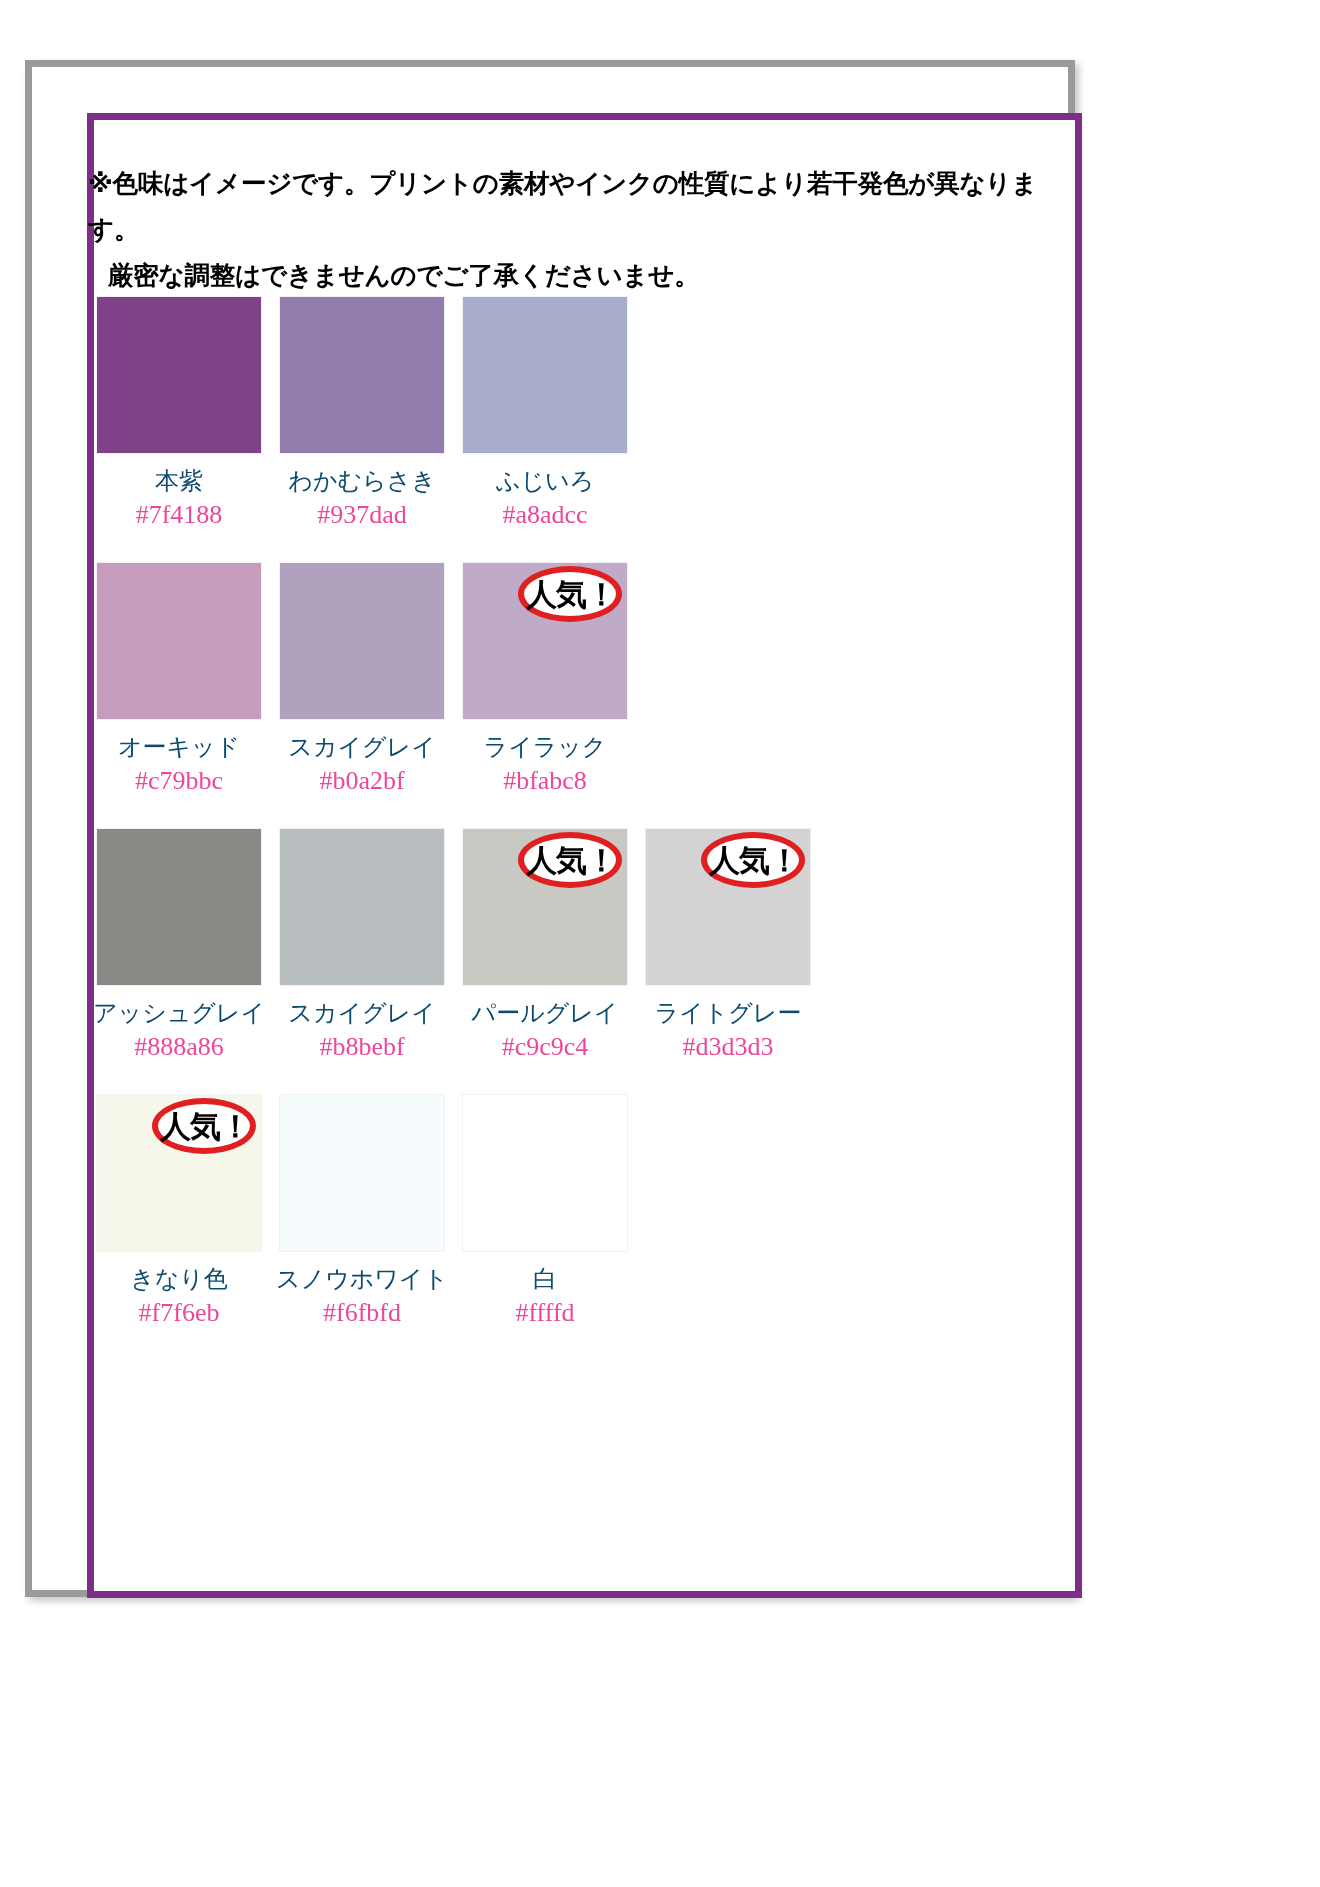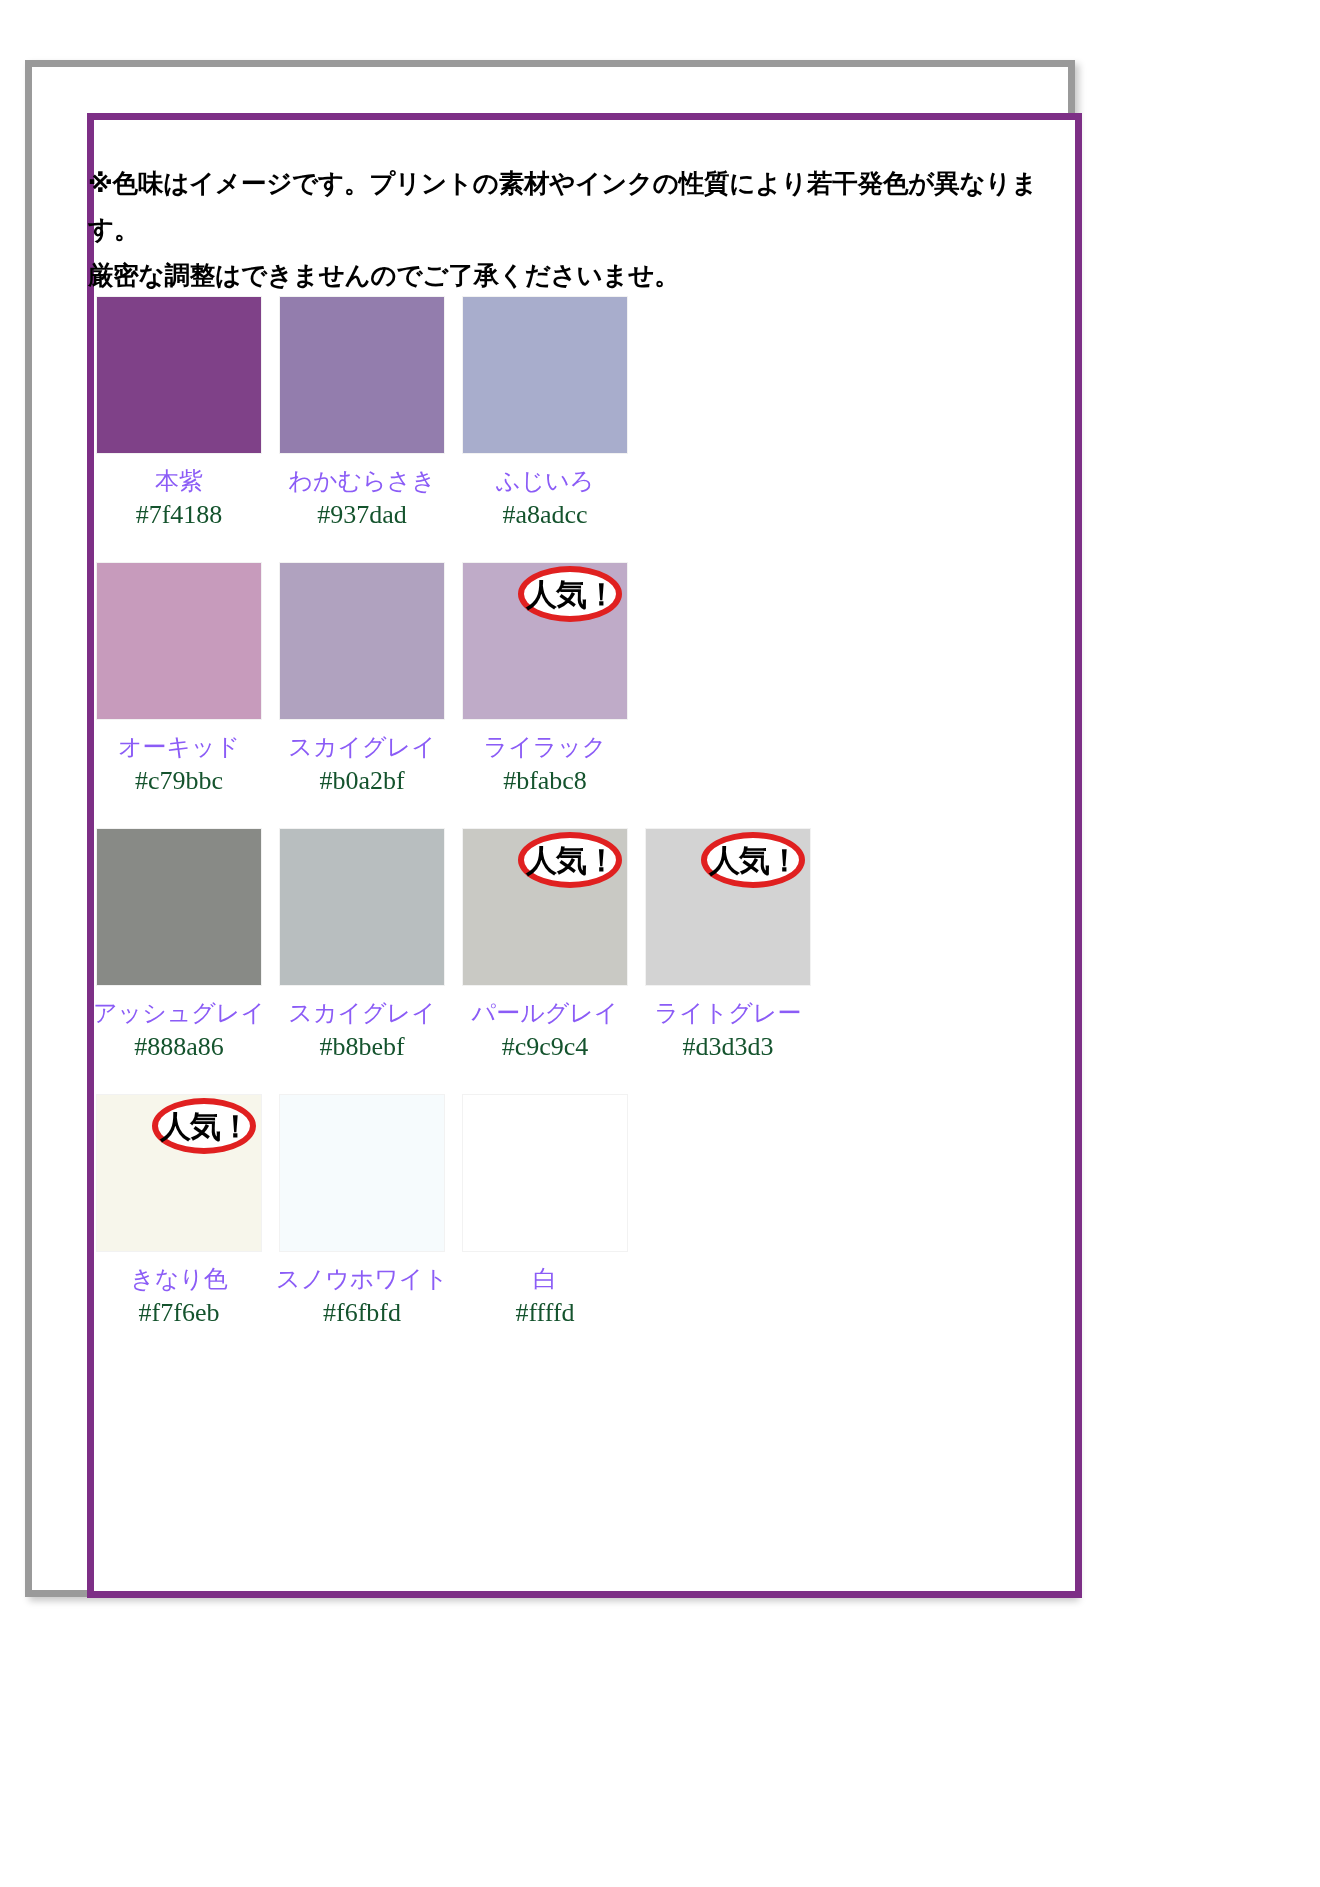--- a/index.html
+++ b/index.html
@@ -51,20 +51,21 @@
     top: 116px;
     width: 950px;
     font-family: "DejaVu Sans", "Liberation Sans", sans-serif;
     font-weight: bold;
     font-size: 25.5px;
     line-height: 46px;
     color: #000000;
     letter-spacing: -0.2px;
   }
   .notice-line-2 {
+    padding-left: 20px;
   }
 
   
   .grid {
     position: absolute;
     left: 96px;
     top: 252px;
     width: 920px;
   }
   .grid-row {
@@ -129,30 +130,30 @@
     letter-spacing: -1px;
     padding-left: 2px;
   }
 
   
   .label-name {
     margin-top: 12px;
     font-family: "DejaVu Serif", "Liberation Serif", serif;
     font-size: 24px;
     font-weight: normal;
-    color: #8b5cf6;
+    color: #0c4a6e;
     text-align: center;
     line-height: 30px;
     white-space: nowrap;
   }
   .label-hex {
     margin-top: 4px;
     font-family: "Liberation Serif", "DejaVu Serif", serif;
     font-size: 26px;
-    color: #14532d;
+    color: #ec4899;
     text-align: center;
     line-height: 30px;
     white-space: nowrap;
   }
   .row-gap { height: 22px; }
 </style>
 </head>
 <body>
 
 <div id="page-root">

